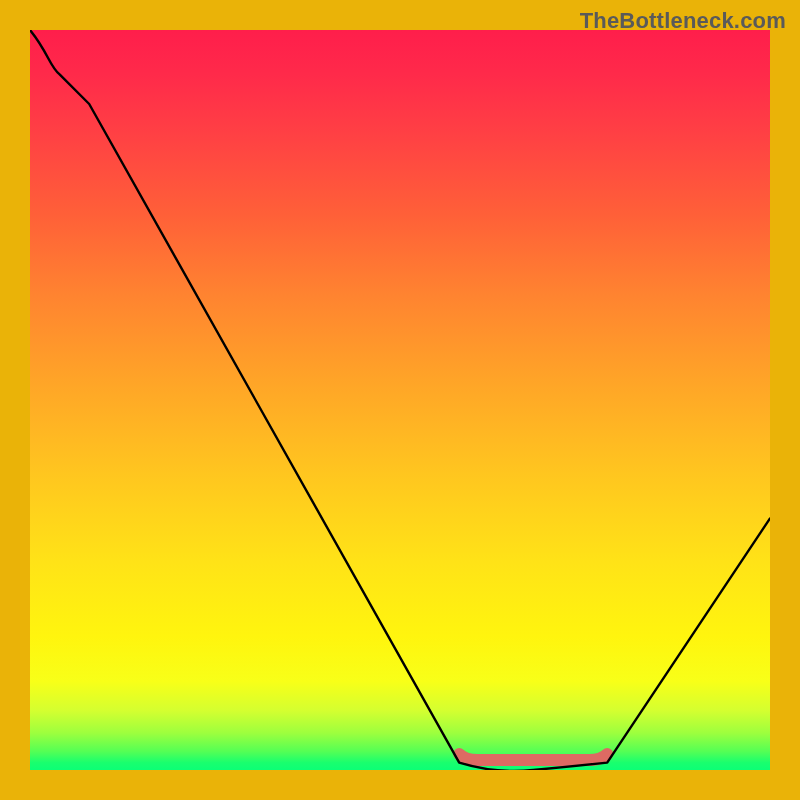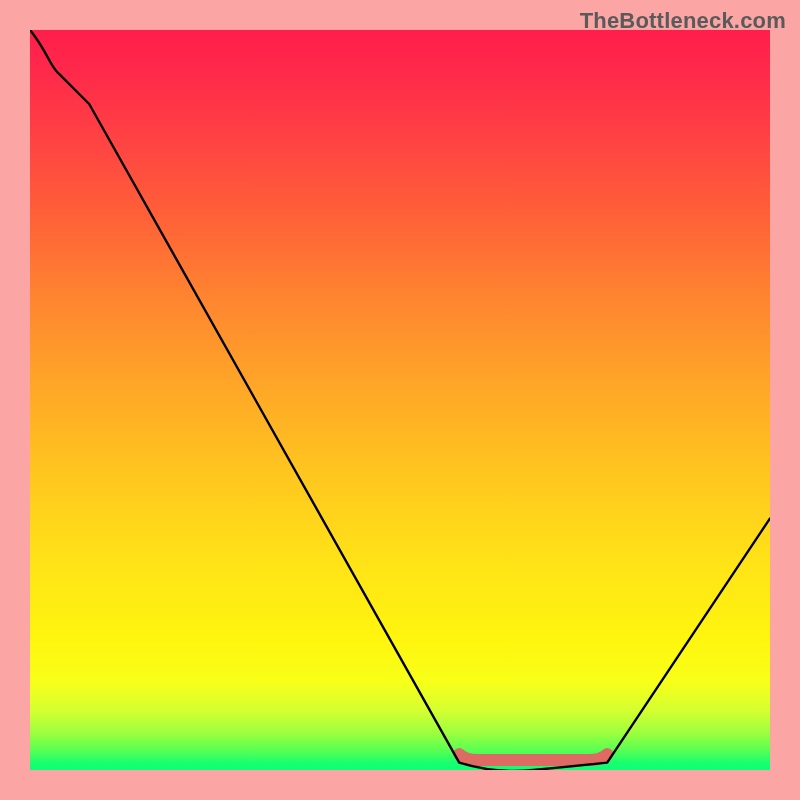--- a/index.html
+++ b/index.html
@@ -1,17 +1,17 @@
 <!DOCTYPE html>
 <html><head>
 <meta charset="utf-8">
 <style>
   * { margin: 0; padding: 0; box-sizing: border-box; }
   html, body { width: 800px; height: 800px; background: #000; overflow: hidden; }
-  .container { position: relative; width: 800px; height: 800px; background: #fca5a5; }
+  .container { position: relative; width: 800px; height: 800px; background: #eab308; }
   .watermark {
     position: absolute;
     top: 8px;
     right: 14px;
     font-family: Arial, Helvetica, sans-serif;
     font-size: 22px;
     font-weight: 600;
     color: #5a5a5a;
     letter-spacing: 0.2px;
   }

